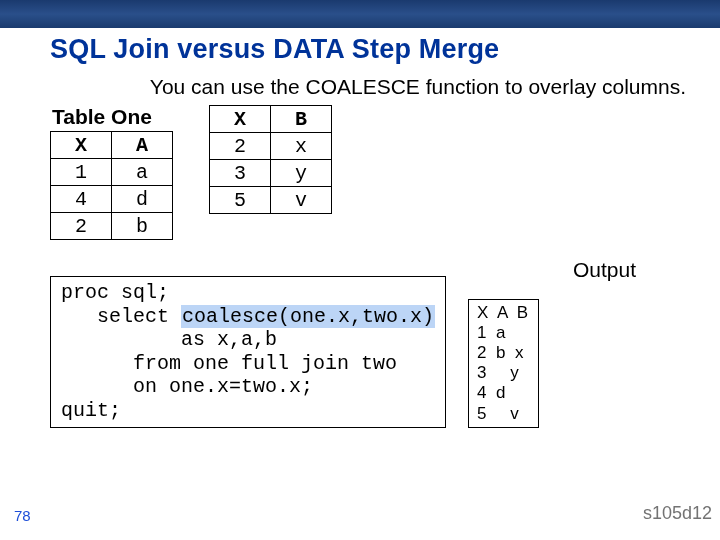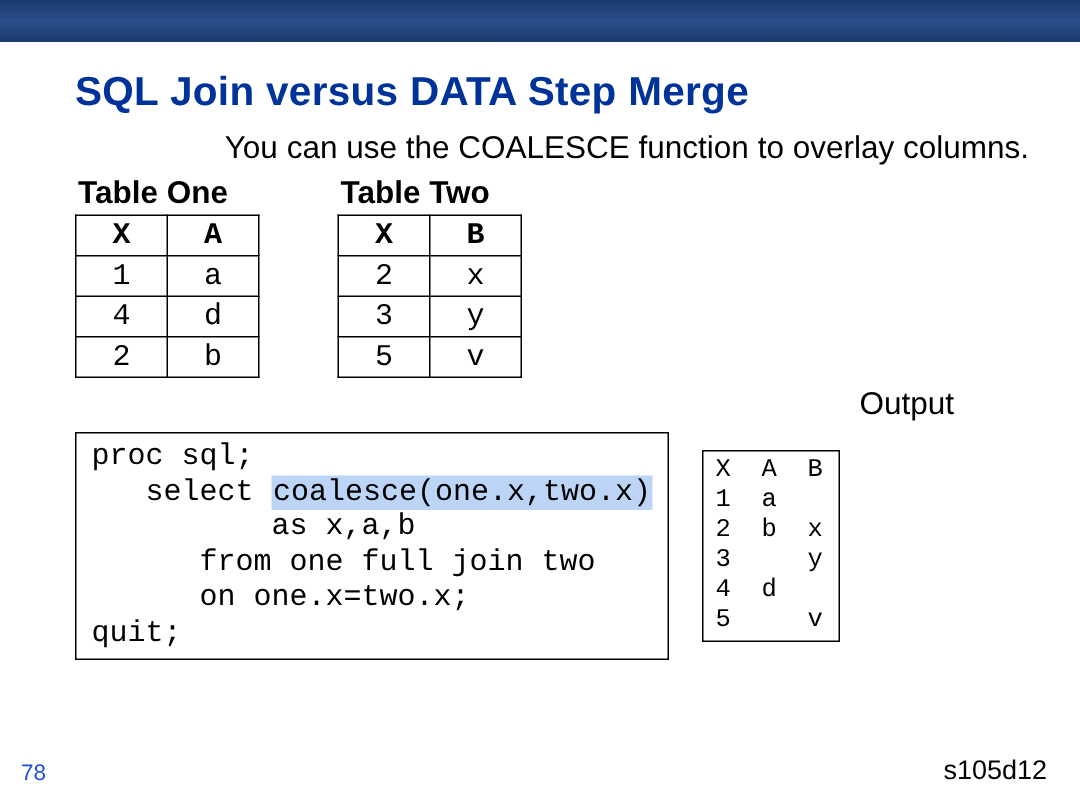--- a/index.html
+++ b/index.html
@@ -11,38 +11,38 @@
     height: 540px;
     position: relative;
     overflow: hidden;
   }
   .top-banner {
     width: 100%;
     height: 28px;
     background: linear-gradient(to bottom, #1a3a6e 0%, #2a4f8a 50%, #1a3a6e 100%);
   }
   .content {
-    padding: 18px 34px 0 50px;
+    padding: 6px 34px 0 50px;
   }
   h1.slide-title {
     color: #003399;
     font-size: 27px;
     font-weight: bold;
     margin: 0 0 10px 0;
     letter-spacing: 0.2px;
   }
   .desc {
     font-size: 21px;
     color: #000;
     margin: 0 0 6px 0;
     text-align: right;
   }
   .tables-row {
     display: flex;
-    gap: 52px;
+    gap: 36px;
     align-items: flex-start;
     margin-top: 2px;
   }
   .table-group {
     display: flex;
     flex-direction: column;
   }
   .tbl-title {
     font-size: 21px;
     font-weight: bold;
@@ -68,59 +68,59 @@
   }
   .out-label {
     position: absolute;
     right: 84px;
     top: 258px;
     font-size: 21px;
     color: #000;
   }
   .code-row {
     display: flex;
-    align-items: center;
+    align-items: flex-end;
     gap: 22px;
     margin-top: 36px;
   }
   .code-box {
     border: 1.5px solid #000;
     padding: 4px 10px 4px 10px;
     font-family: "Courier New", monospace;
     font-size: 20px;
     line-height: 1.18;
     white-space: pre;
     background: #fff;
   }
   .hl {
     background: #bcd5f6;
     padding: 0 1px;
   }
   .output-box {
     border: 1.5px solid #000;
-    font-family: Liberation Mono, monospace;
+    font-family: Liberation Sans, sans-serif;
     font-size: 17px;
     line-height: 1.18;
     white-space: pre;
     padding: 3px 10px 3px 8px;
     background: #fff;
   }
   .page-num {
     position: absolute;
     left: 14px;
     bottom: 16px;
     font-size: 15px;
     color: #1d4ed8;
   }
   .slide-id {
     position: absolute;
-    right: 22px;
+    right: 8px;
     bottom: 16px;
     font-size: 18px;
-    color: #000000;
+    color: #737373;
     font-family: Arial, sans-serif;
   }
 </style>
 </head>
 <body>
 
 <div class="top-banner"></div>
 
 <div class="content">
   <h1 class="slide-title">SQL Join versus DATA Step Merge</h1>
@@ -145,21 +145,20 @@
             </tr>
         <tr>
               <td>2</td>
               <td>b</td>
             </tr>
       </tbody>
         </table>
     </div>
 
     <div class="table-group">
-      <div class="tbl-title">Table Two</div>
       <table class="data">
         <tbody>
             <tr>
           <th>X</th>
           <th>B</th>
         </tr>
         <tr>
               <td>2</td>
               <td>x</td>
             </tr>

